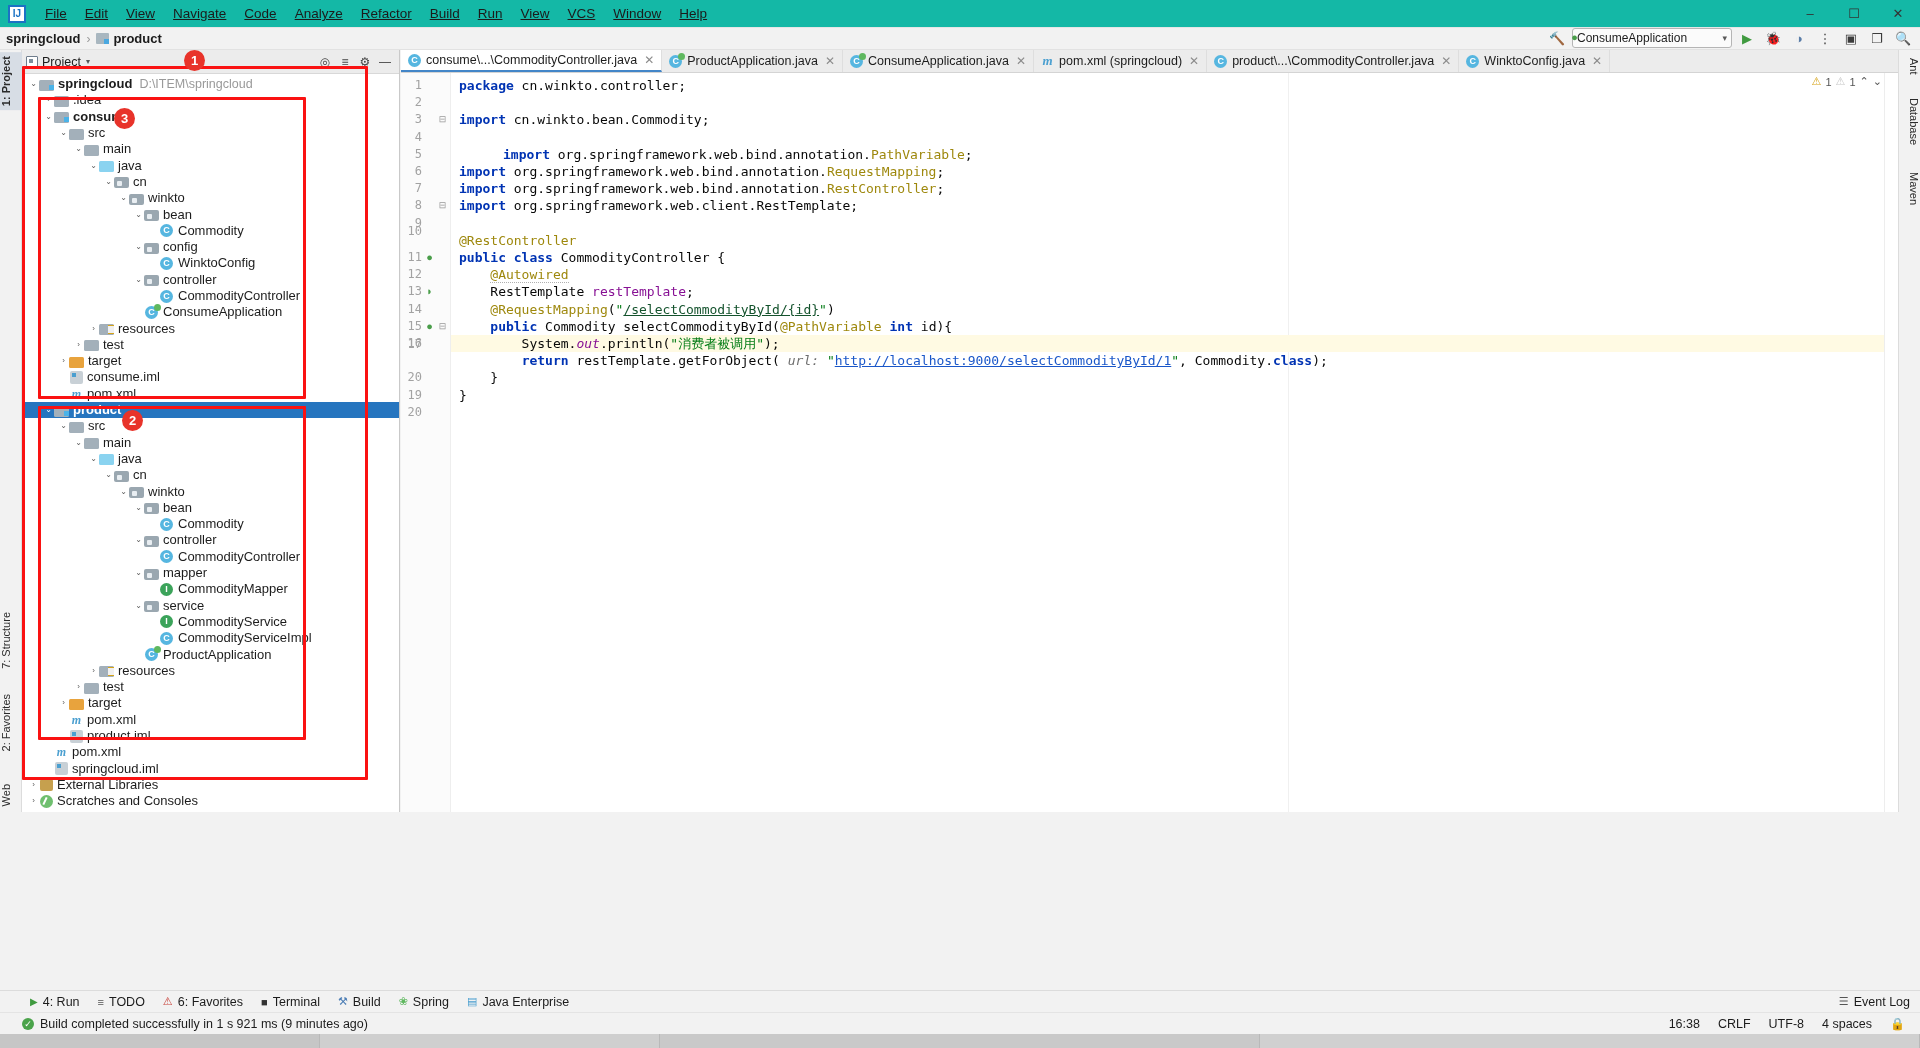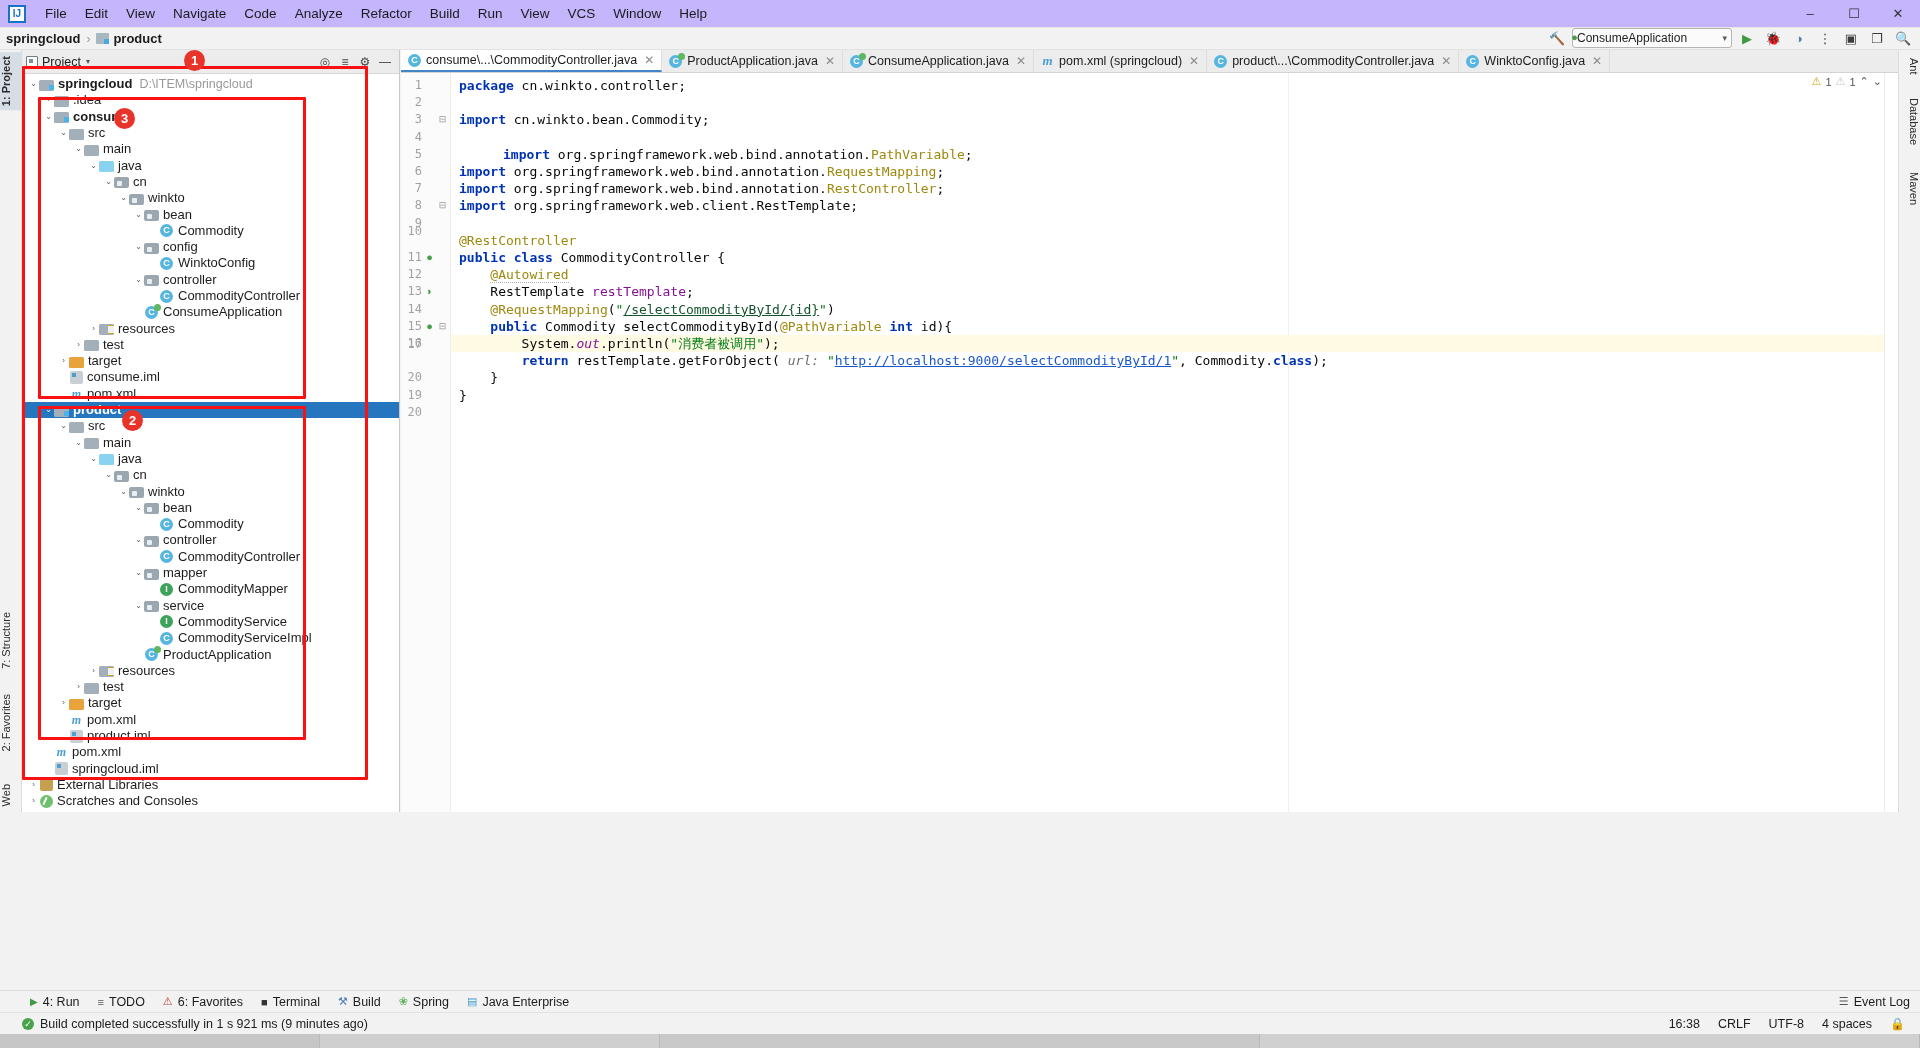--- a/index.html
+++ b/index.html
@@ -11,21 +11,21 @@
     font-family: "Liberation Sans", sans-serif;
     font-size: 13px;
     color: #1c1c1c;
     -webkit-font-smoothing: antialiased;
   }
   #app { position: relative; width: 1920px; height: 1048px; background: #f2f2f2; }
 
   
   .menubar {
     position: absolute; top: 0; left: 0; width: 1920px; height: 28px;
-    background: #c4b5fd; display: flex; align-items: center;
+    background: #14b8a6; display: flex; align-items: center;
     border-bottom: 1px solid #e6e6e6;
   }
   .ij-logo {
     width: 18px; height: 18px; margin: 0 10px 0 8px;
     background: #ffffff; border: 2px solid #1b72c4;
     display: flex; align-items: center; justify-content: center;
     font-size: 10px; font-weight: bold; color: #1b72c4; line-height: 1;
   }
   .menu-item {
     padding: 4px 9px; font-size: 13.5px; color: #1b1b1b; cursor: default;
@@ -358,21 +358,21 @@
   }
   .tb-seg { background: #c6c6c6; border-right: 1px solid #b9b9b9; }
 </style>
 </head>
 <body>
 
 <div id="app">
 
   <div class="menubar">
     <div class="ij-logo">IJ</div>
-    <div id="menu-items" style="display:flex;align-items:flex-end;">
+    <div id="menu-items" style="display:flex;align-items:flex-end;text-decoration:underline;">
         <div class="menu-item">File</div>
         <div class="menu-item">Edit</div>
         <div class="menu-item">View</div>
         <div class="menu-item">Navigate</div>
         <div class="menu-item">Code</div>
         <div class="menu-item">Analyze</div>
         <div class="menu-item">Refactor</div>
         <div class="menu-item">Build</div>
         <div class="menu-item">Run</div>
         <div class="menu-item">View</div>

